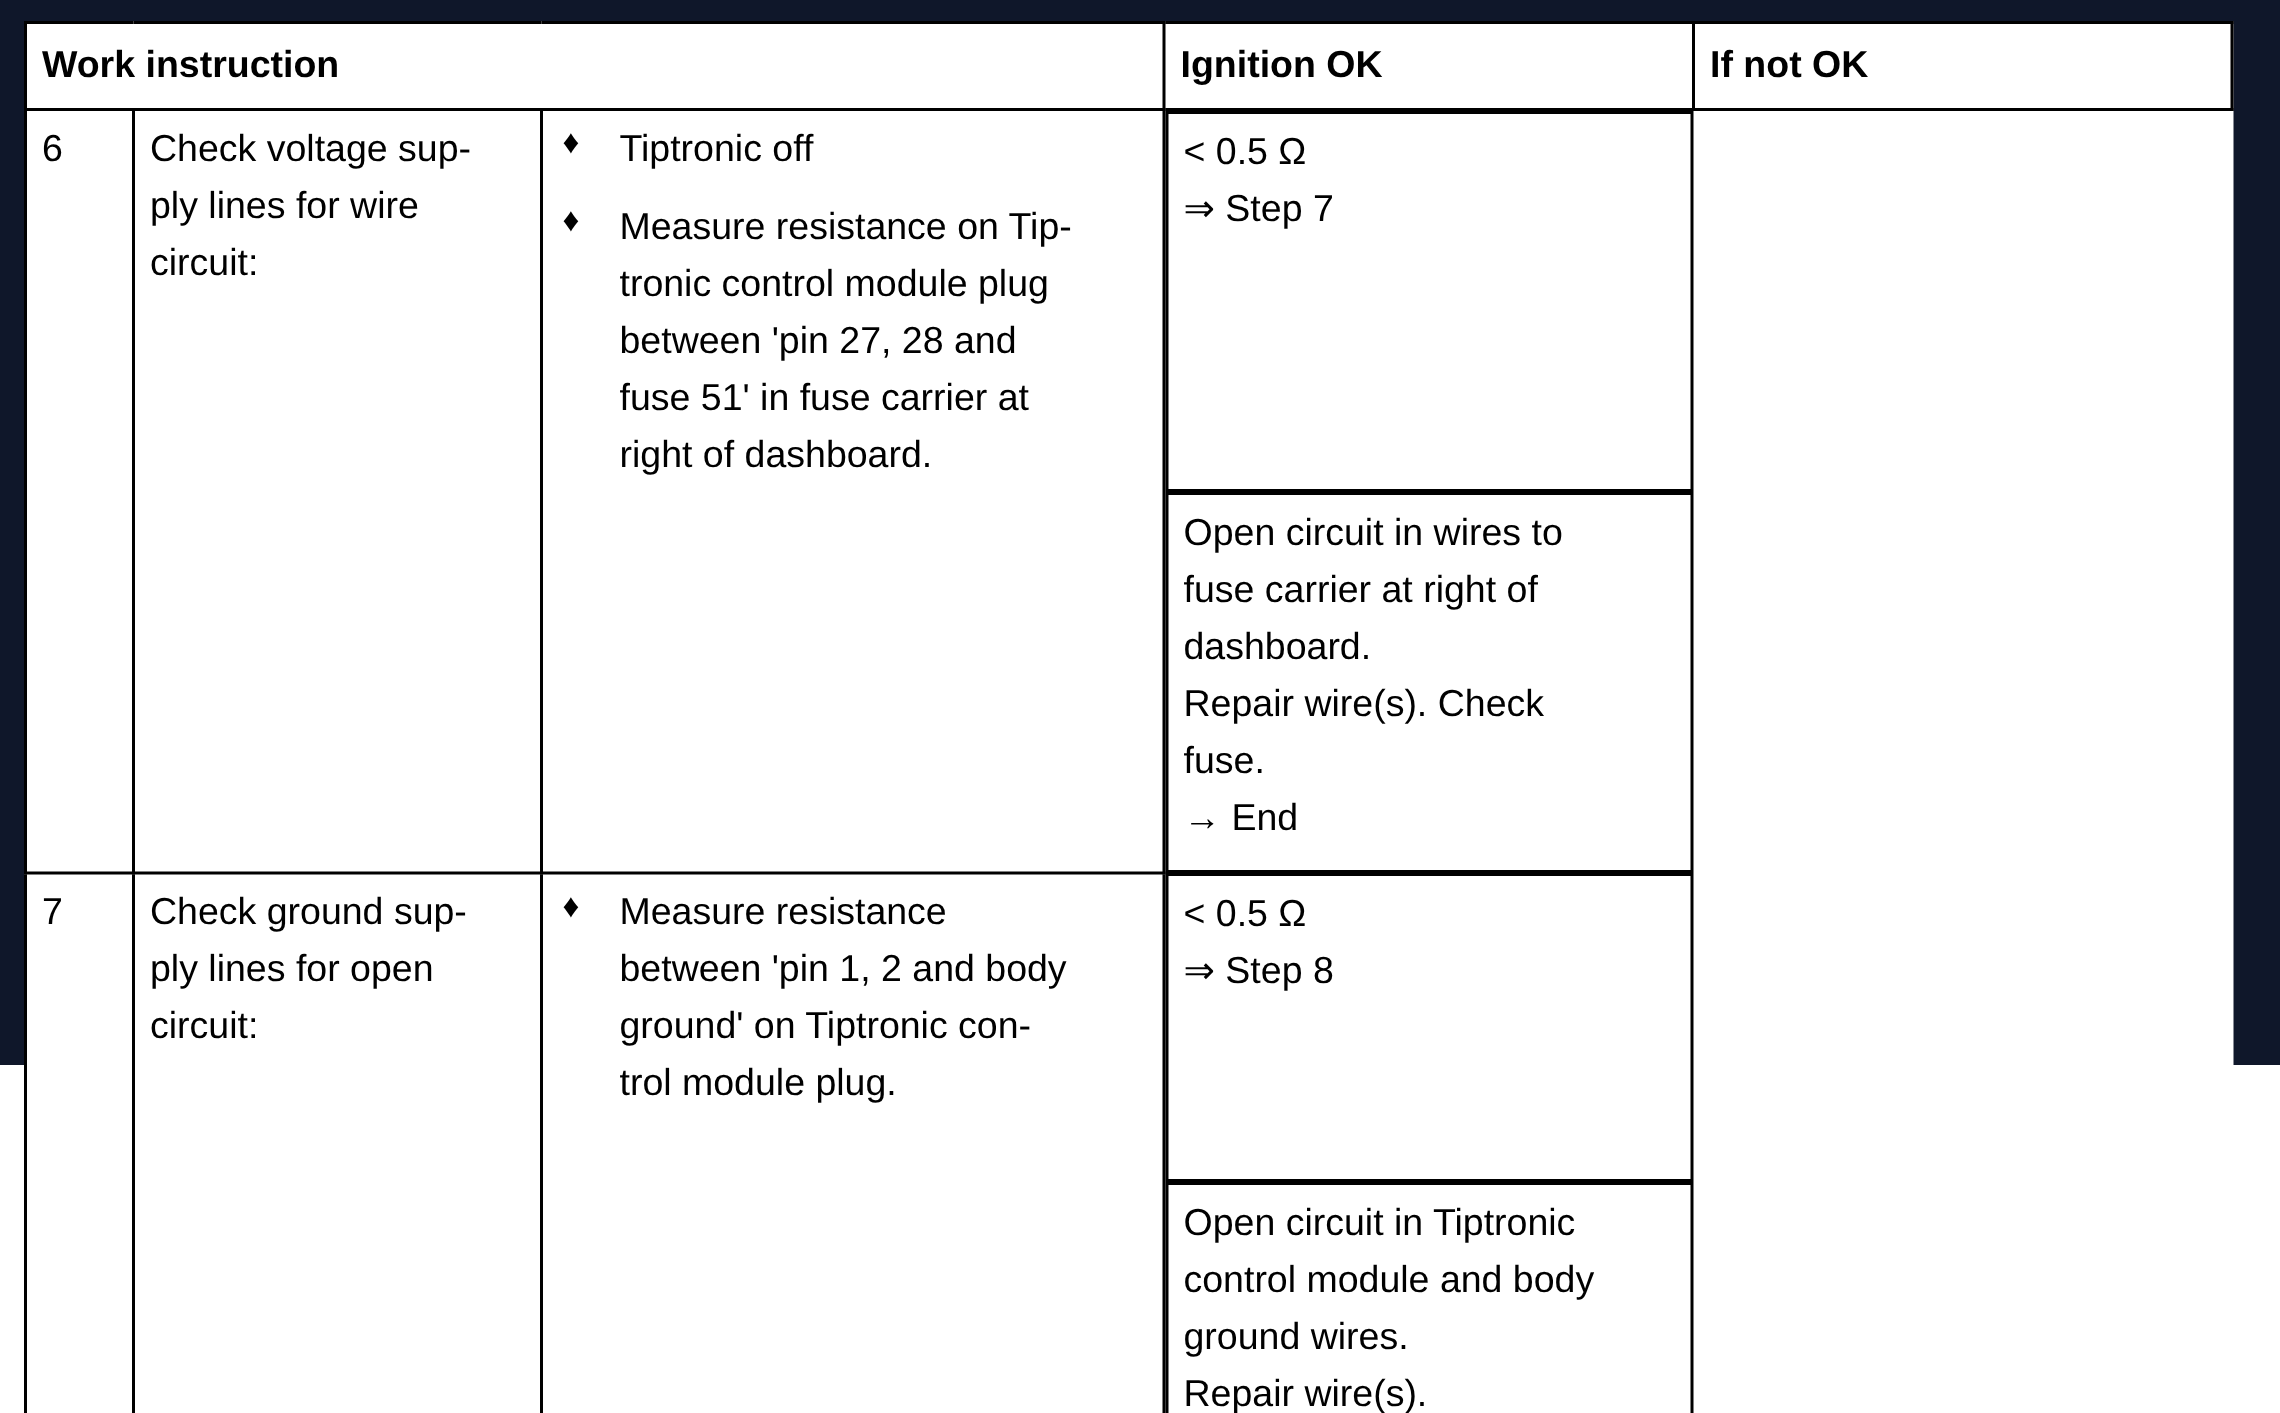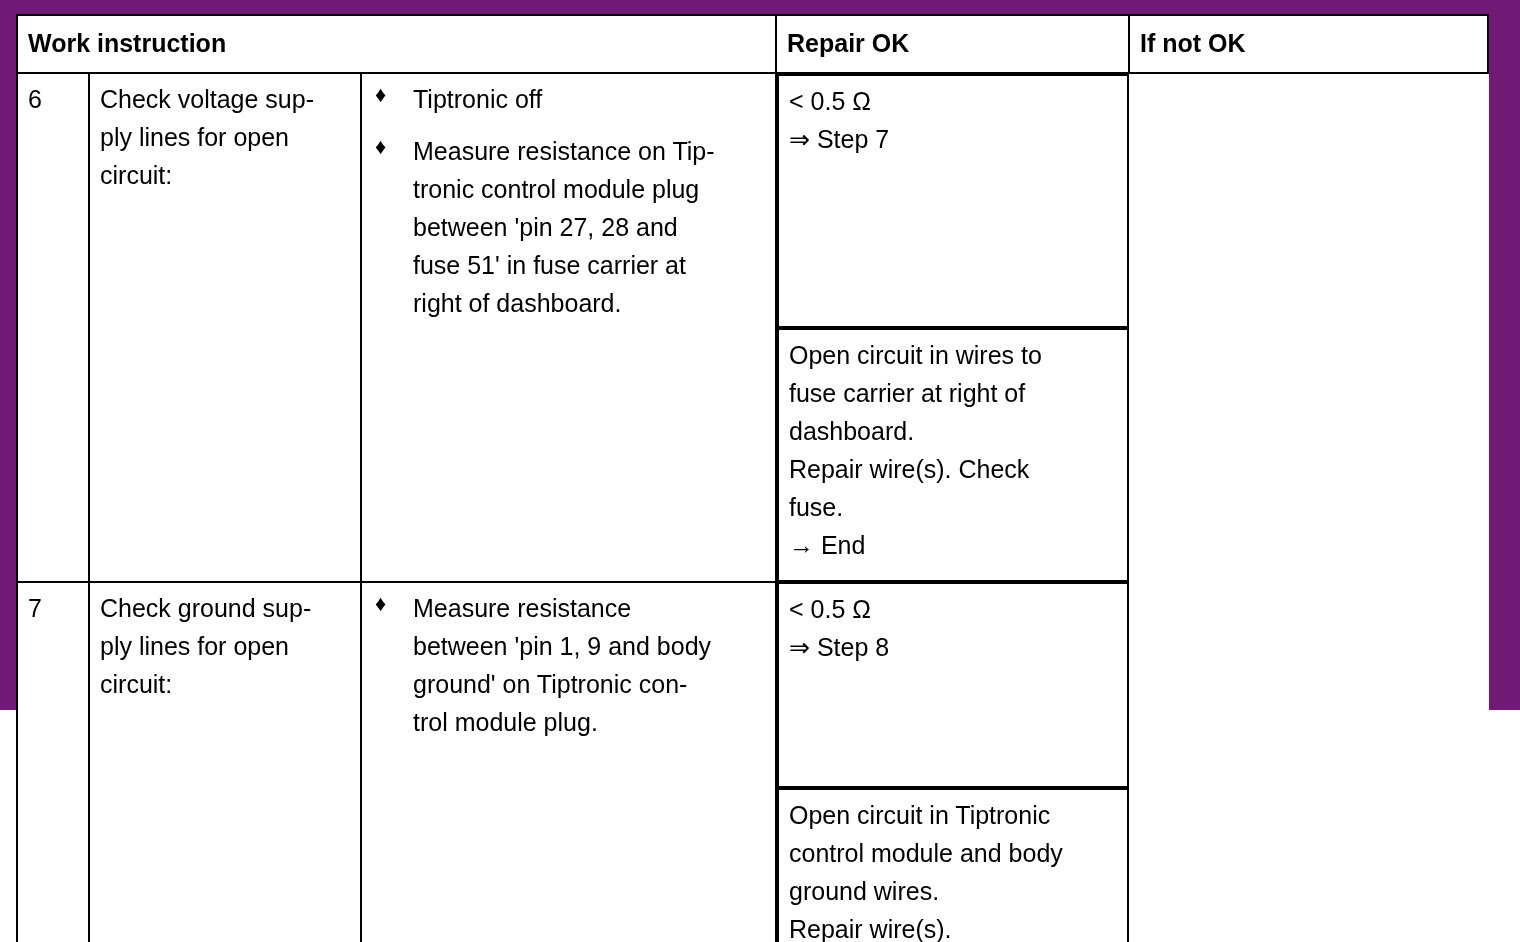--- a/index.html
+++ b/index.html
@@ -12,21 +12,21 @@
     height: 942px;
     font-family: "Liberation Sans", sans-serif;
     color: #000000;
     overflow: hidden;
   }
 
   #sheet {
     position: relative;
     width: 1520px;
     height: 710px;
-    background: #701a75;
+    background: #0f172a;
   }
 
   table.wi-table {
     position: absolute;
     left: 16px;
     top: 14px;
     width: 1471px;
     border-collapse: collapse;
     table-layout: fixed;
     background: #ffffff;
@@ -107,31 +107,31 @@
       <col class="c-num">
       <col class="c-desc">
       <col class="c-bullets">
       <col class="c-ok">
       <col class="c-notok">
     </colgroup>
 
     <thead>
       <tr class="r-head">
         <th colspan="3" class="hdr-wi">Work instruction</th>
-        <th class="hdr-ok">Repair OK</th>
+        <th class="hdr-ok">Ignition OK</th>
         <th class="hdr-notok">If not OK</th>
       </tr>
     </thead>
 
     <tbody>
 
       <tr class="r6">
         <td class="num">6</td>
         <td class="desc">Check voltage sup-
-ply lines for open
+ply lines for wire
 circuit:</td>
         <td class="bullets">
           <ul class="blist">
             <li>
               <span class="bullet-mark">♦</span>
               <span class="ln">Tiptronic off</span>
             </li>
             <li>
               <span class="bullet-mark">♦</span>
               <span class="ln">Measure resistance on Tip-
@@ -155,21 +155,21 @@
       <tr class="r7">
         <td class="num">7</td>
         <td class="desc">Check ground sup-
 ply lines for open
 circuit:</td>
         <td class="bullets">
           <ul class="blist">
             <li>
               <span class="bullet-mark">♦</span>
               <span class="ln">Measure resistance
-between 'pin 1, 9 and body
+between 'pin 1, 2 and body
 ground' on Tiptronic con-
 trol module plug.</span>
             </li>
           </ul>
         </td>
         <td class="okcol ln">&lt; 0.5 Ω
 ⇒ Step 8</td>
         <td class="notokcol ln">Open circuit in Tiptronic
 control module and body
 ground wires.

